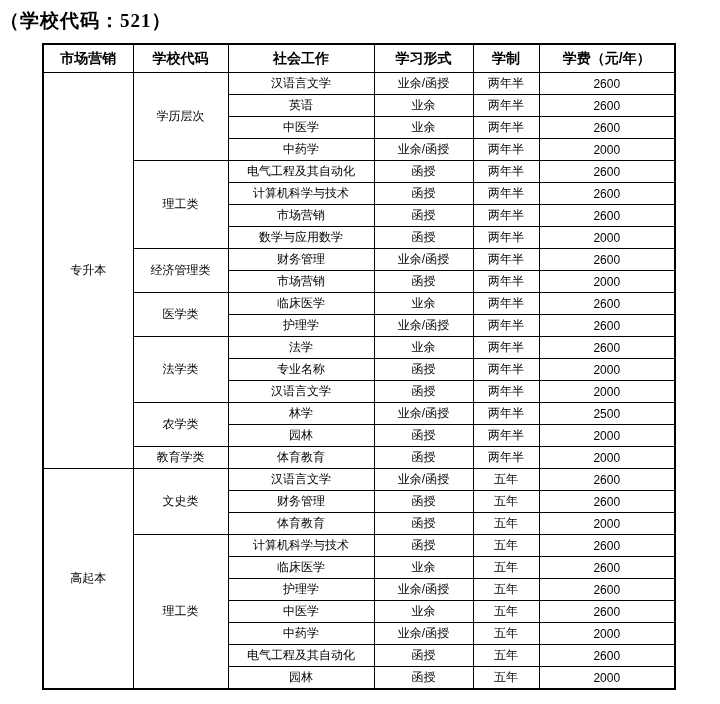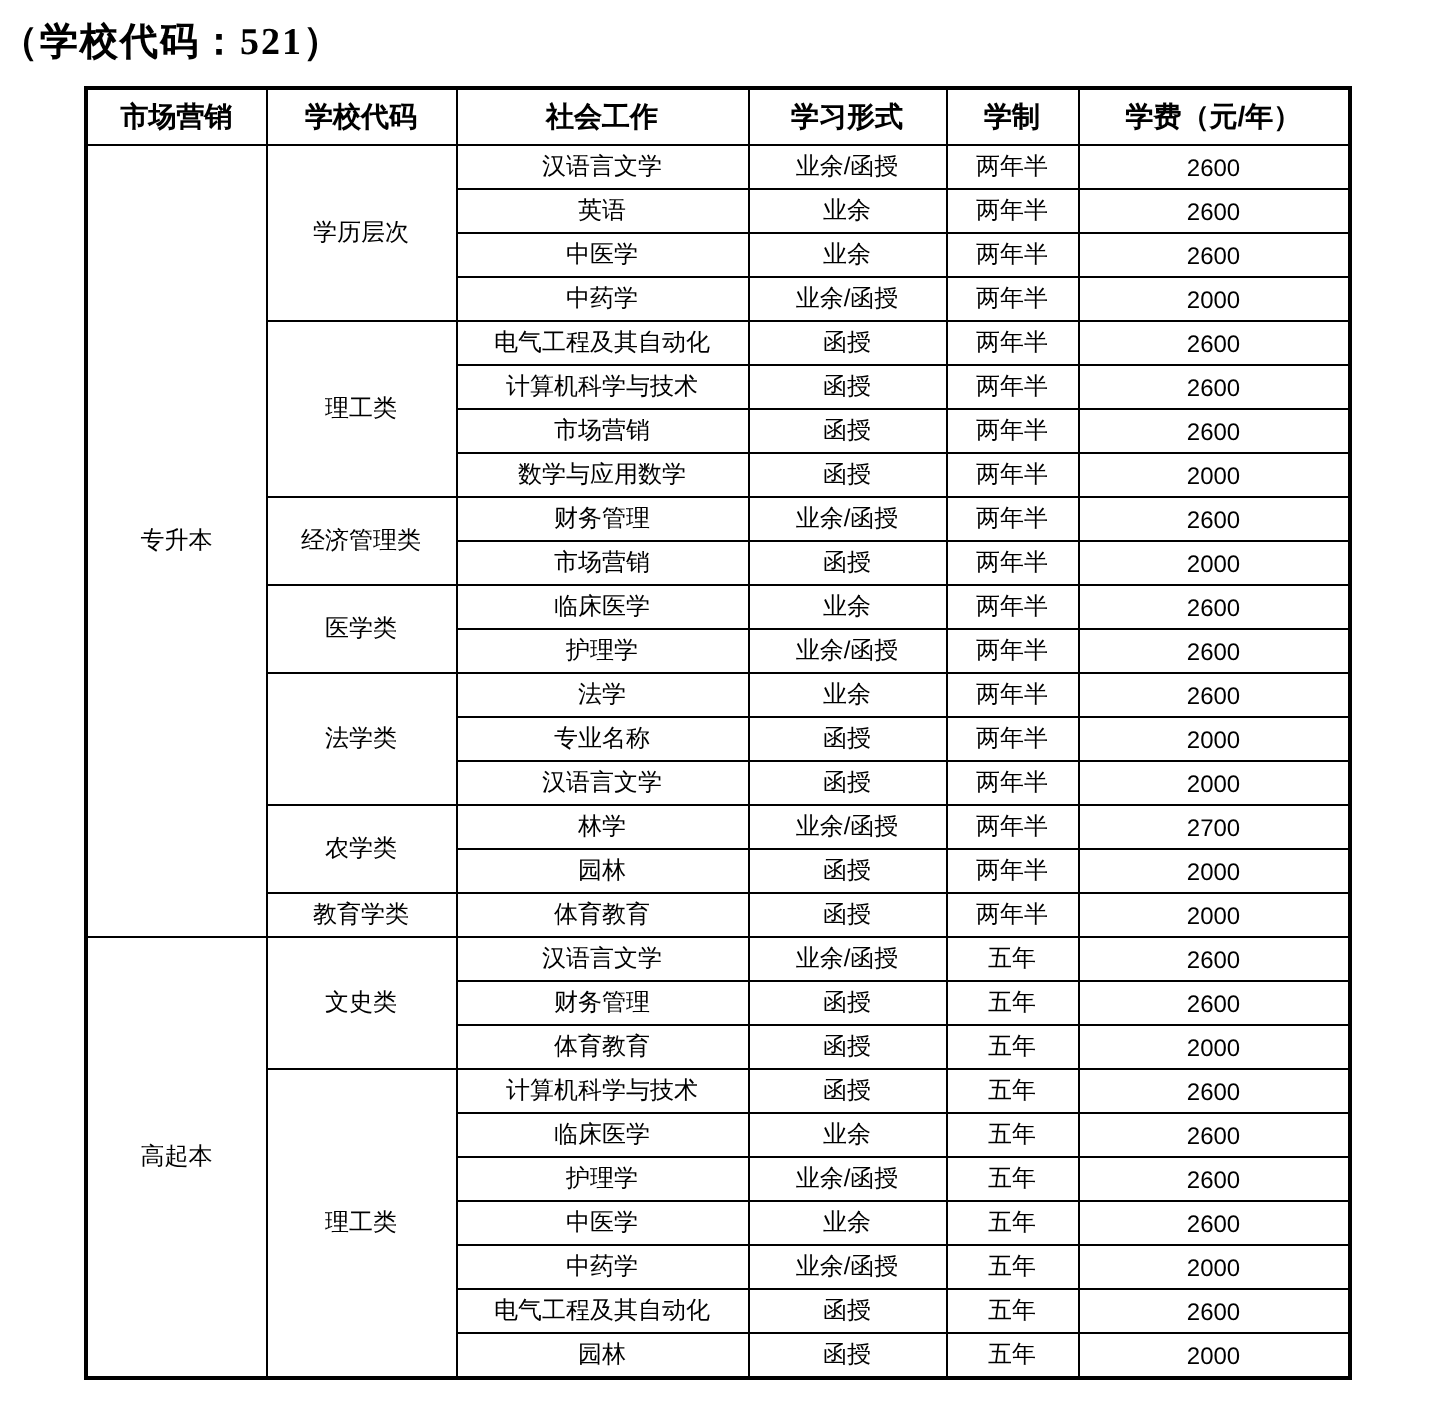--- a/index.html
+++ b/index.html
@@ -169,21 +169,21 @@
         <td>汉语言文学</td>
         <td>函授</td>
         <td>两年半</td>
         <td>2000</td>
       </tr>
       <tr>
         <td rowspan="2">农学类</td>
         <td>林学</td>
         <td>业余/函授</td>
         <td>两年半</td>
-        <td>2700</td>
+        <td>2500</td>
       </tr>
       <tr>
         <td>园林</td>
         <td>函授</td>
         <td>两年半</td>
         <td>2000</td>
       </tr>
       <tr>
         <td>教育学类</td>
         <td>体育教育</td>

